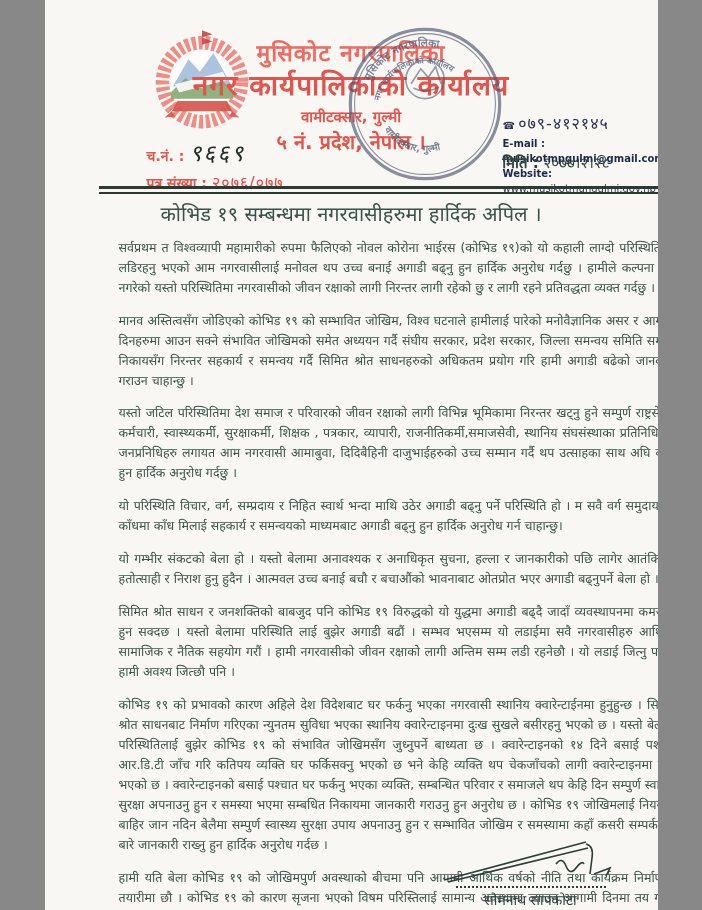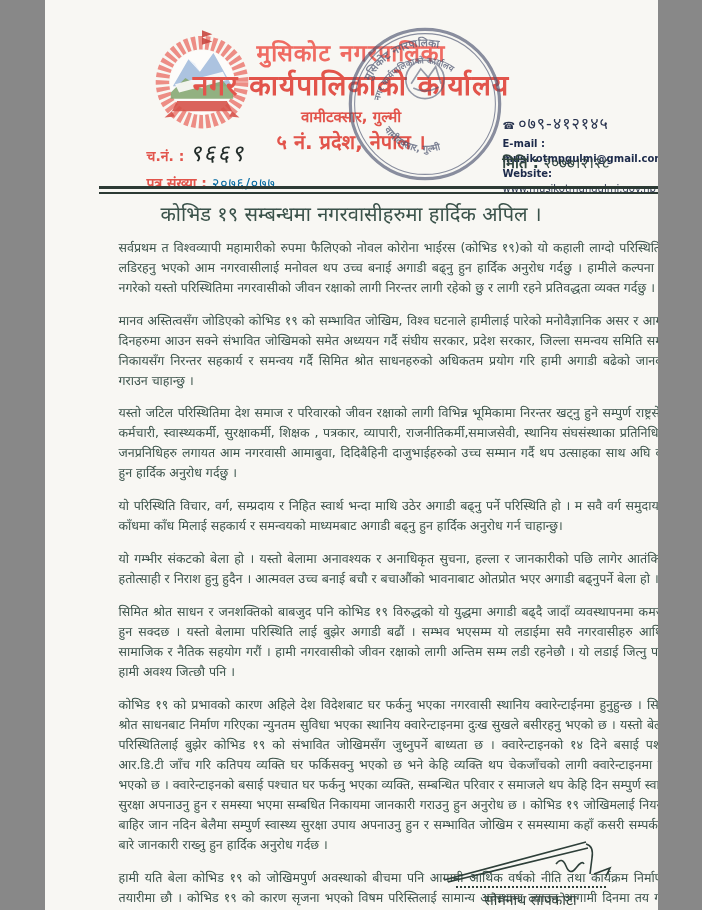--- a/index.html
+++ b/index.html
@@ -16,21 +16,21 @@
   .office-name{color:#e2544b;font-size:28px;font-weight:bold;margin-top:4px;letter-spacing:1px;}
   .addr1{color:#e2544b;font-size:15px;margin-top:6px;font-weight:bold;}
   .addr2{color:#e2544b;font-size:20px;margin-top:5px;font-weight:bold;}
   .seal{position:absolute;left:300px;top:24px;width:160px;height:160px;opacity:.72;}
   .contact{position:absolute;left:458px;top:112px;font-size:10px;color:#2a3550;line-height:1.5;}
   .contact .phone{font-size:16px;color:#27324e;letter-spacing:1px;}
   .contact b{color:#1c2a4a;}
   .refs{position:absolute;left:66px;top:136px;line-height:1.5;margin-left:36px;}
   .refs .lbl{color:#e2544b;font-size:14px;font-weight:bold;}
   .ref-val{font-size:23px;color:#232d2a;letter-spacing:2px;font-style:italic;}
-  .letter-val{font-size:14px;color:#0369a1;letter-spacing:1px;}
+  .letter-val{font-size:16px;color:#ef4444;letter-spacing:1px;}
   .dateline{position:absolute;right:48px;top:152px;font-size:15px;color:#31453f;}
   .dateline .lbl{color:#31453f;font-weight:bold;}
   .divider{
     position:absolute;left:54px;top:186px;width:638px;height:3px;
     border-top:3px solid #2c3a34;border-bottom:2px solid #2c3a34;
   }
   
   .subject{
     position:absolute;left:0;top:200px;width:100%;text-align:center;
     font-size:20px;font-weight:500;color:#3a524a;

